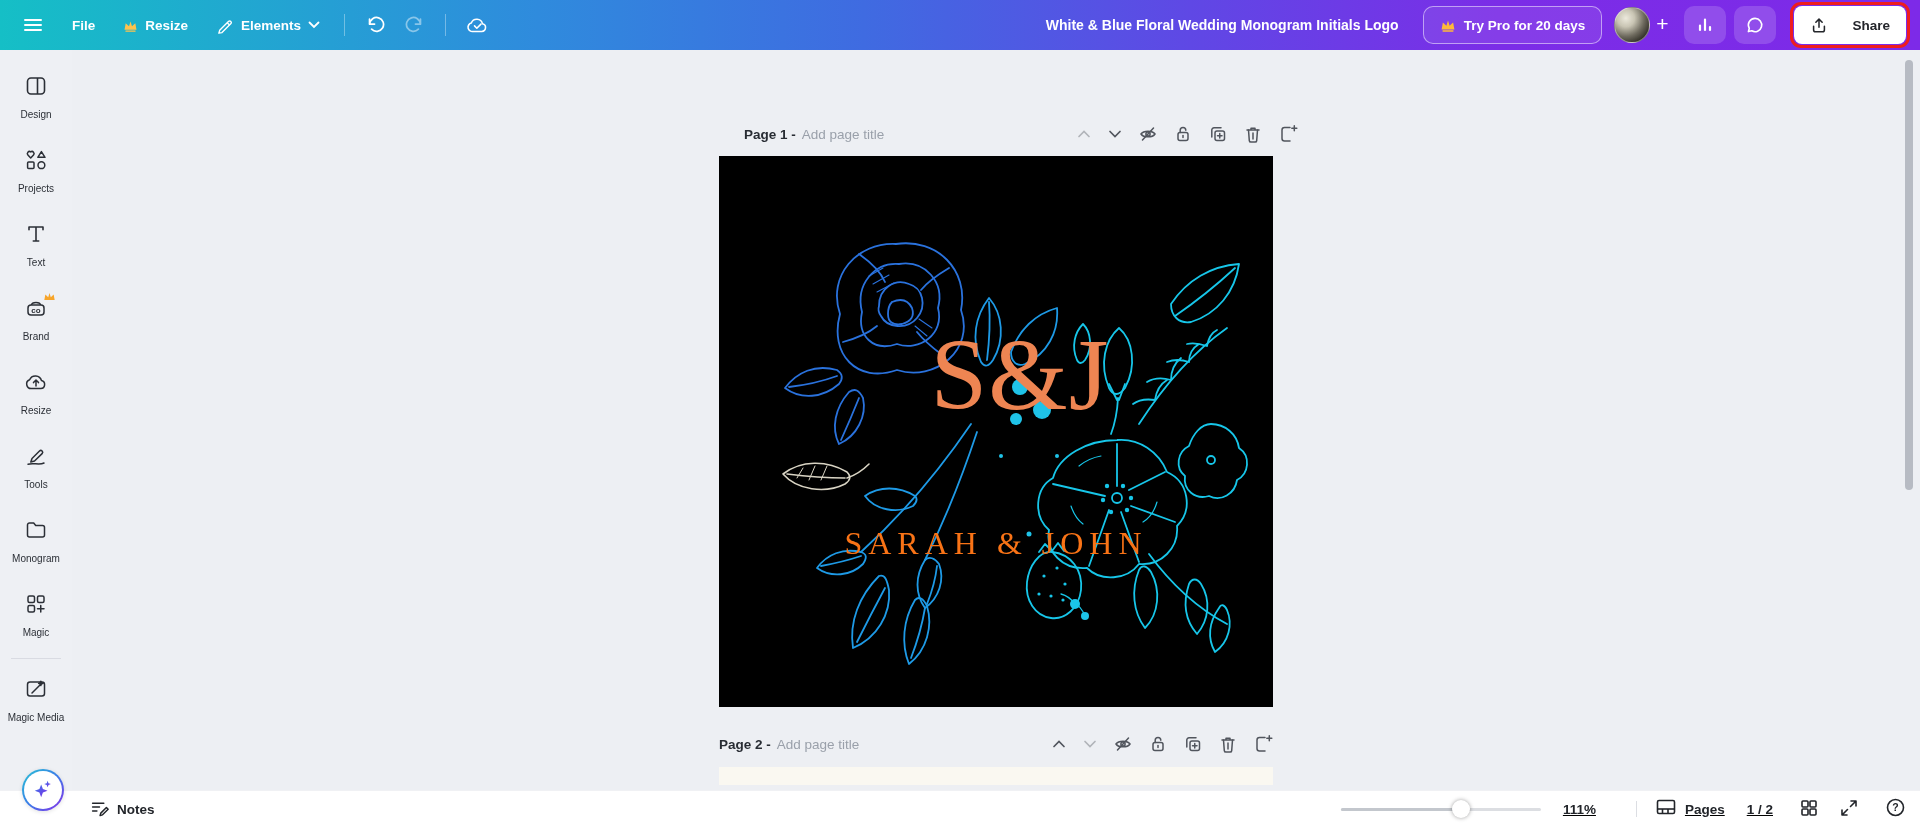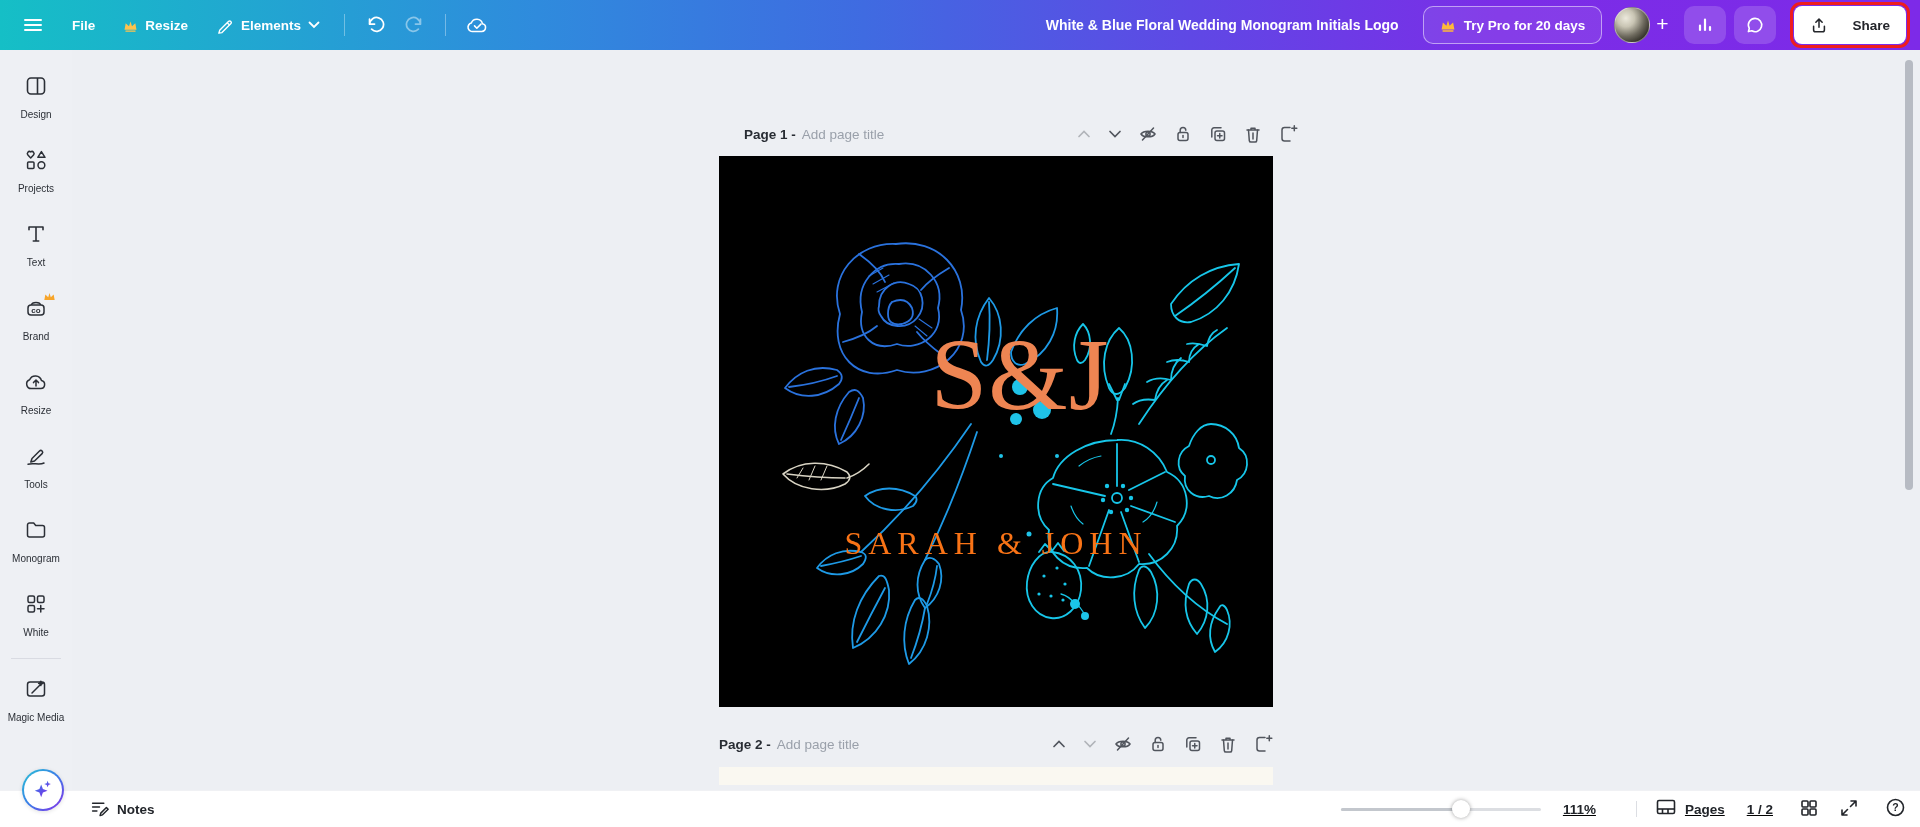--- a/index.html
+++ b/index.html
@@ -264,21 +264,21 @@
   </div>
   <div class="rail-item">
     <span>
       <svg width="24" height="24" viewBox="0 0 24 24" fill="none" stroke="#2b2f36" stroke-width="1.5" stroke-linecap="round">
           <rect x="4" y="4" width="6.5" height="6.5" rx="1.5"></rect>
           <rect x="13.5" y="4" width="6.5" height="6.5" rx="1.5"></rect>
           <rect x="4" y="13.5" width="6.5" height="6.5" rx="1.5"></rect>
           <path d="M16.75,13.5 V20 M13.5,16.75 H20"></path>
         </svg>
     </span>
-    <span class="lbl">White</span>
+    <span class="lbl">Magic</span>
   </div>
   <div class="rail-divider"></div>
   <div class="rail-item">
     <span>
       <svg width="24" height="24" viewBox="0 0 24 24" fill="none" stroke="#2b2f36" stroke-width="1.5" stroke-linecap="round" stroke-linejoin="round">
           <rect x="3.5" y="5" width="17" height="14" rx="2.5"></rect>
           <path d="M8,16 L16,8"></path>
           <path d="M16.8,4.2 l.6,1.6 1.6,.6 -1.6,.6 -.6,1.6 -.6,-1.6 -1.6,-.6 1.6,-.6 Z" fill="#2b2f36"></path>
         </svg>
     </span>

